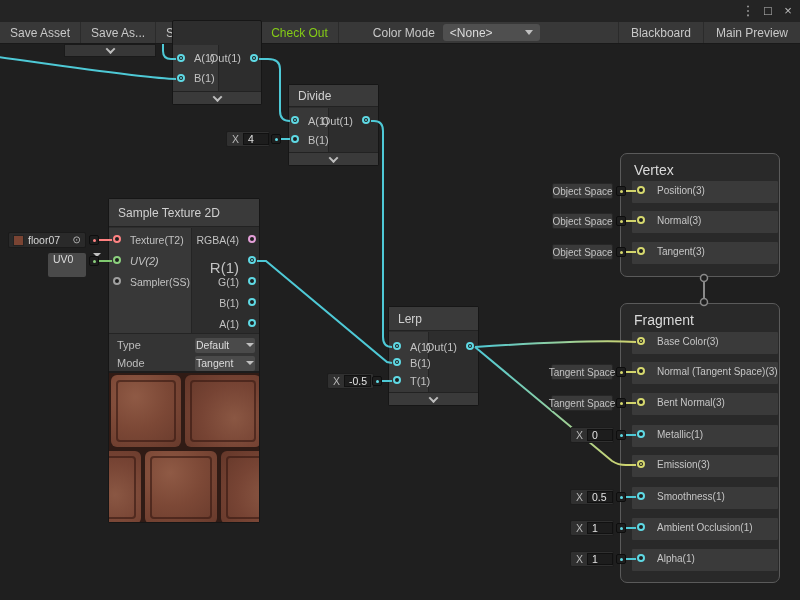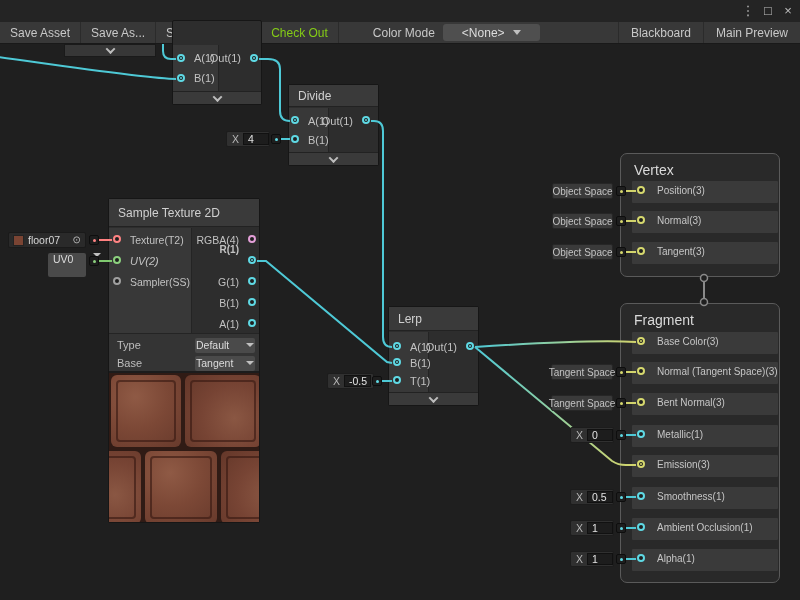--- a/index.html
+++ b/index.html
@@ -18,21 +18,21 @@
   .wincontrols { position:absolute; right:4px; top:0; height:20px; display:flex; align-items:center; gap:4px; color:#bdbdbd; }
   .winbtn { width:16px; height:18px; display:flex; align-items:center; justify-content:center; font-size:13px; }
 
   
   .toolbar { position:absolute; left:0; top:22px; width:800px; height:22px; background:#383838;
     border-bottom:1px solid #191919; display:flex; align-items:stretch; color:#c8c8c8; font-size:12px; }
   .tbtn { display:flex; align-items:center; padding:0 10px; border-right:1px solid #2b2b2b; white-space:nowrap; }
   .tbtn.disabled { color:#84cc16; }
   .tlabel { display:flex; align-items:center; padding:0 8px; margin-left:26px; white-space:nowrap; }
   .tdrop { display:flex; align-items:center; justify-content:space-between; width:97px; margin:2px 0;
-    background:#4f4f4f; border-radius:3px; padding:0 19px; color:#dcdcdc; white-space:nowrap; }
+    background:#4f4f4f; border-radius:3px; padding:0 7px; color:#dcdcdc; white-space:nowrap; }
   .rgroup { margin-left:auto; display:flex; }
   .rbtn { display:flex; align-items:center; padding:0 12px; border-left:1px solid #2b2b2b; white-space:nowrap; }
   .caret { width:0; height:0; border-left:4px solid transparent; border-right:4px solid transparent;
     border-top:5px solid #c0c0c0; margin-left:6px; flex:0 0 auto; }
 
   
   .graph { position:absolute; left:0; top:44px; width:800px; height:556px; background:#1f1f1f; }
   .wires { position:absolute; left:0; top:0; z-index:3; pointer-events:none; }
 
   
@@ -217,37 +217,37 @@
       <span class="plabel" style="left:21px; top:35px; font-size:10.5px;">Texture(T2)</span>
       <span class="port p-vec2" style="left:4px; top:57px;"></span>
       <span class="plabel" style="left:21px; top:56px; font-size:11px;font-style:italic;">UV(2)</span>
       <span class="port p-samp" style="left:4px; top:78px;"></span>
       <span class="plabel" style="left:21px; top:77px; font-size:10.5px;">Sampler(SS)</span>
       <span class="port p-vec4" style="right:3px; top:36px;"></span>
       <span class="plabel r" style="right:20px; top:35px; font-size:10.5px;">RGBA(4)</span>
       <span class="port p-float" style="right:3px; top:57px;">
           <span class="dot"></span>
         </span>
-      <span class="plabel r" style="right:20px; top:45px; font-size:10px;font-weight:bold;">R(1)</span>
+      <span class="plabel r" style="right:20px; top:60px; font-size:15px;">R(1)</span>
       <span class="port p-float" style="right:3px; top:78px;"></span>
       <span class="plabel r" style="right:20px; top:77px; font-size:10.5px;">G(1)</span>
       <span class="port p-float" style="right:3px; top:99px;"></span>
       <span class="plabel r" style="right:20px; top:98px; font-size:10.5px;">B(1)</span>
       <span class="port p-float" style="right:3px; top:120px;"></span>
       <span class="plabel r" style="right:20px; top:119px; font-size:10.5px;">A(1)</span>
       <div class="controls" style="top:134px; height:38px;">
         <div class="crow" style="top:3px;">
           <span class="clabel">Type</span>
           <span class="ndrop">
             <span>Default</span>
             <span class="caret"></span>
           </span>
         </div>
         <div class="crow" style="top:21px;">
-          <span class="clabel">Base</span>
+          <span class="clabel">Mode</span>
           <span class="ndrop">
             <span>Tangent</span>
             <span class="caret"></span>
           </span>
         </div>
       </div>
       <div class="tex" style="top:172px;">
         <div class="tile" style="left:2px; top:2px; width:70px; height:72px;"></div>
         <div class="tile v2" style="left:76px; top:2px; width:76px; height:72px;"></div>
         <div class="tile v2" style="left:-42px; top:78px; width:74px; height:73px;"></div>

